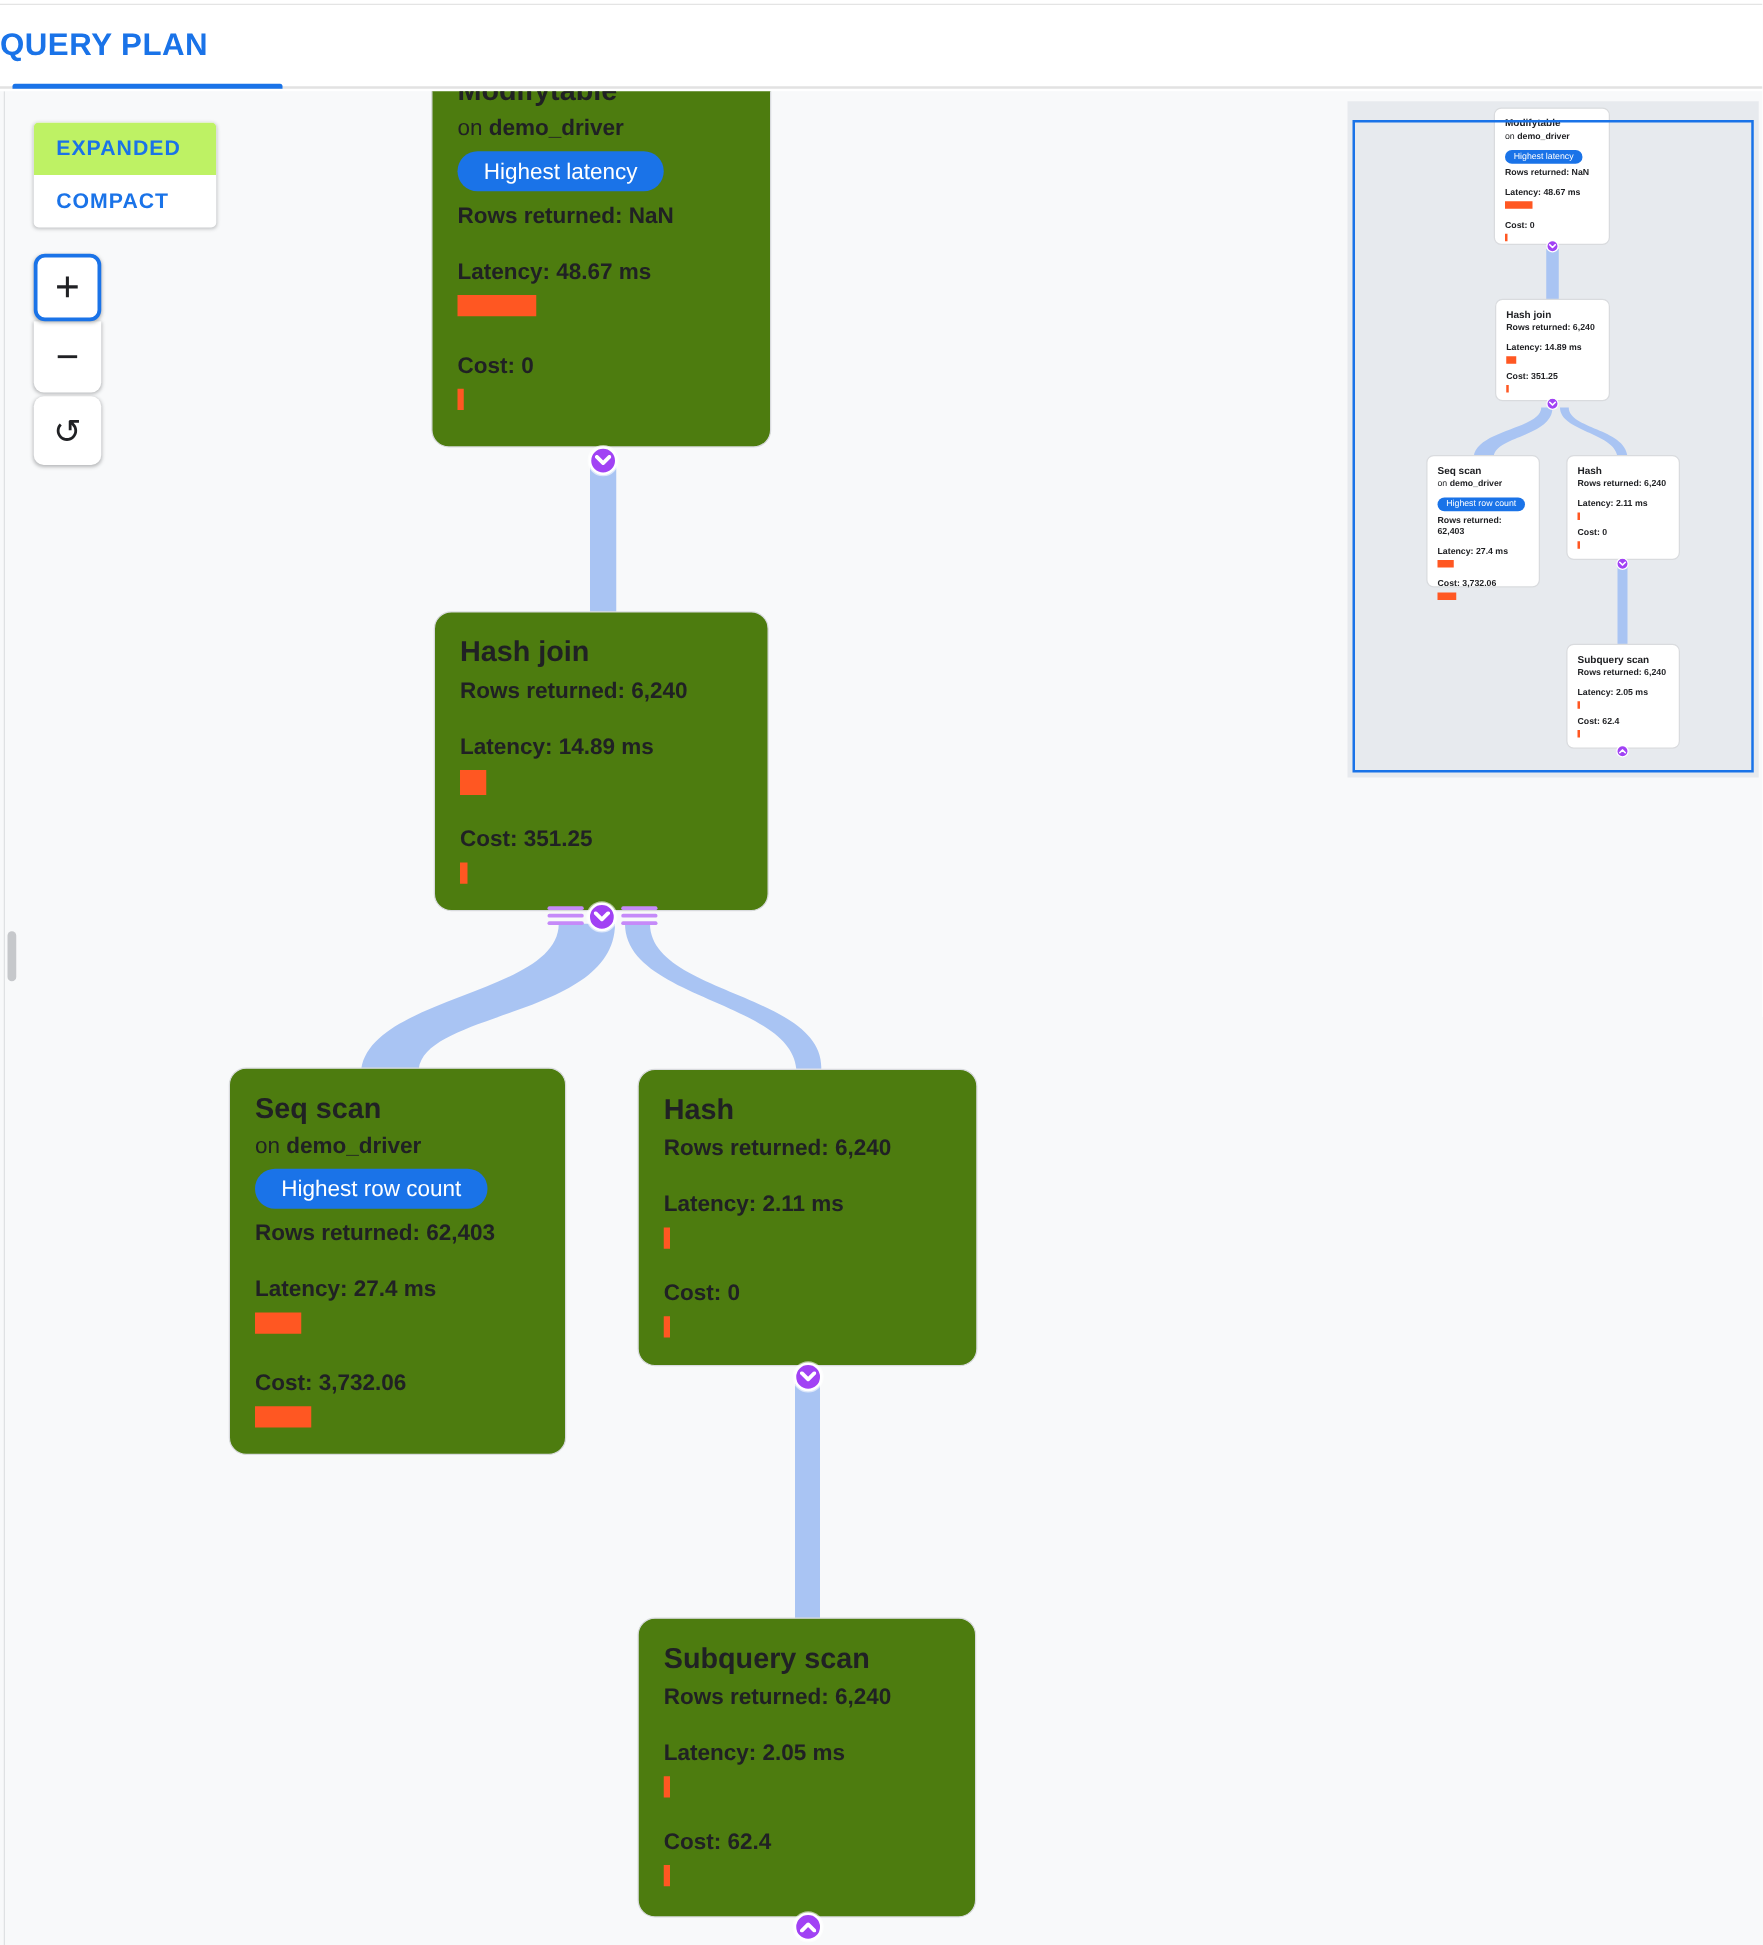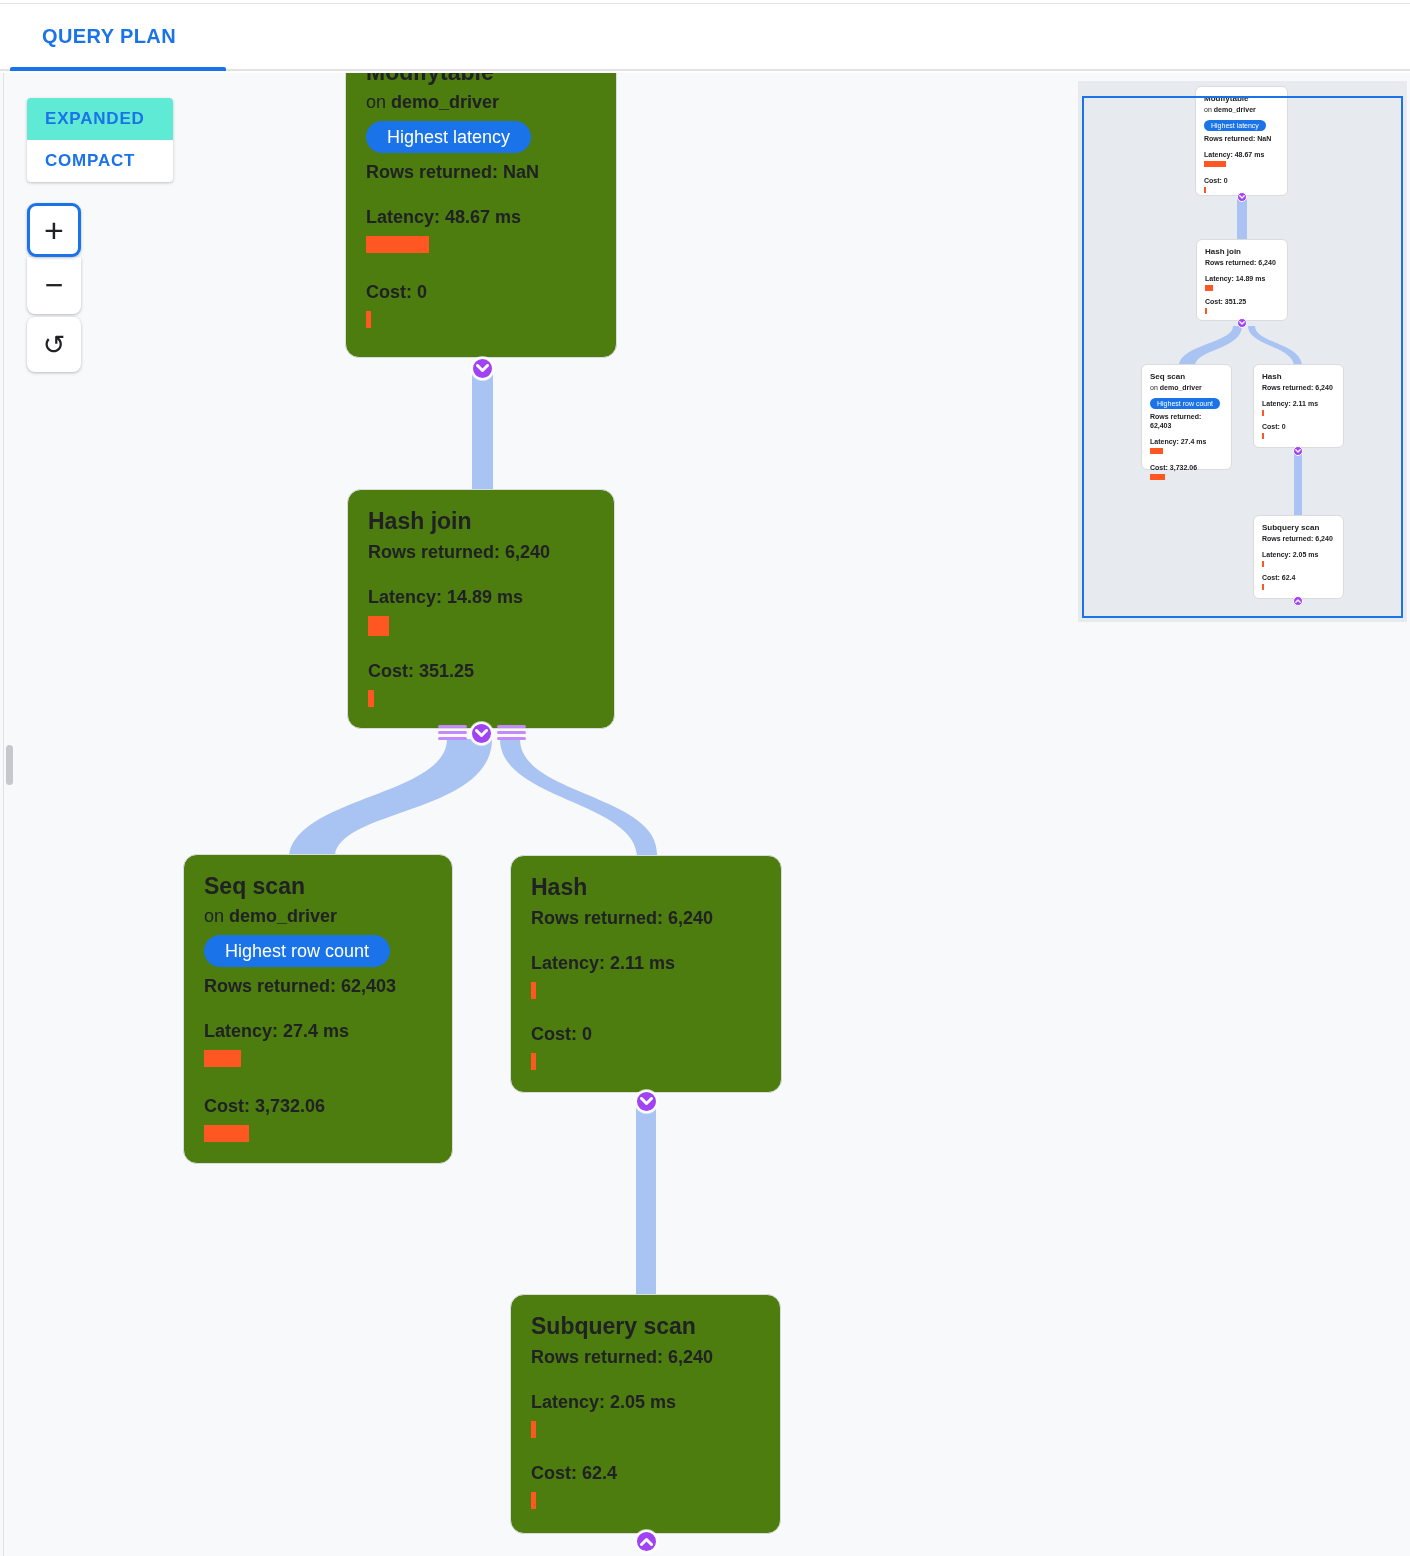--- a/index.html
+++ b/index.html
@@ -4,22 +4,22 @@
 <style>
   * { margin:0; padding:0; box-sizing:border-box; }
   html,body { width:1410px; height:1556px; background:#fff;
               font-family:"Liberation Sans", sans-serif; color:#202124; }
   .app { position:relative; width:1410px; height:1556px; overflow:hidden; }
 
   
   .top-strip { height:4px; background:#fff; border-bottom:1px solid #e4e4e4; }
   .tab-bar { height:67px; background:#fff; border-bottom:2px solid #e2e2e2;
              display:flex; align-items:stretch; }
-  .tab { position:relative; width:218px; display:flex; align-items:center; justify-content:center;
-         font-size:20px; font-weight:600; letter-spacing:.4px; color:#5f6368; cursor:pointer; }
+  .tab { position:relative; width:218px; display:flex; align-items:center; justify-content:flex-start;
+         font-size:25px; font-weight:600; letter-spacing:.4px; color:#5f6368; cursor:pointer; }
   .tab.active { color:#1a73e8; }
   .tab.active .tab-underline { position:absolute; left:10px; right:-8px; bottom:-2px;
          height:4px; background:#1a73e8; border-radius:2px 2px 0 0; }
   .tab + .tab { width:230px; }
 
   
   .canvas { position:absolute; left:0; top:73px; width:1410px; height:1483px;
             background:#f8f9fa; overflow:hidden; }
   .left-hairline { position:absolute; left:3px; top:0; bottom:0; width:1px; background:#dfe1e3; }
   .scroll-thumb { position:absolute; left:6px; top:672px; width:7px; height:40px;
@@ -47,21 +47,21 @@
                background:#a142f4; border:2px solid #fff; box-shadow:0 0 0 1px rgba(255,255,255,.6);
                display:flex; align-items:center; justify-content:center; cursor:pointer; }
   .connector svg { display:block; }
   .flank { position:absolute; height:2.5px; background:#c58af9; border-radius:2px; }
 
   
   .layout-toggle { position:absolute; left:27px; top:25px; width:146px; background:#fff;
                    border-radius:4px; box-shadow:0 1px 3px rgba(60,64,67,.3); overflow:hidden; }
   .layout-option { height:42px; display:flex; align-items:center; padding:0 18px;
                    font-size:17px; font-weight:600; letter-spacing:.8px; color:#1a73e8; cursor:pointer; }
-  .layout-option.selected { background:#5eead4; }
+  .layout-option.selected { background:#bef264; }
 
   .zoom-group { position:absolute; left:27px; top:130px; width:54px; }
   .zoom-btn { width:54px; background:#fff; display:flex; align-items:center; justify-content:center;
               cursor:pointer; box-shadow:0 1px 3px rgba(60,64,67,.35); color:#202124; }
   .zoom-in { height:54px; border:3px solid #1a73e8; border-radius:9px; font-size:34px;
              font-weight:400; position:relative; z-index:2; }
   .zoom-out { height:57px; margin-top:0; border-radius:0 0 8px 8px; font-size:32px; }
   .zoom-reset { height:55px; margin-top:3px; border-radius:8px; font-size:27px; }
 
   

